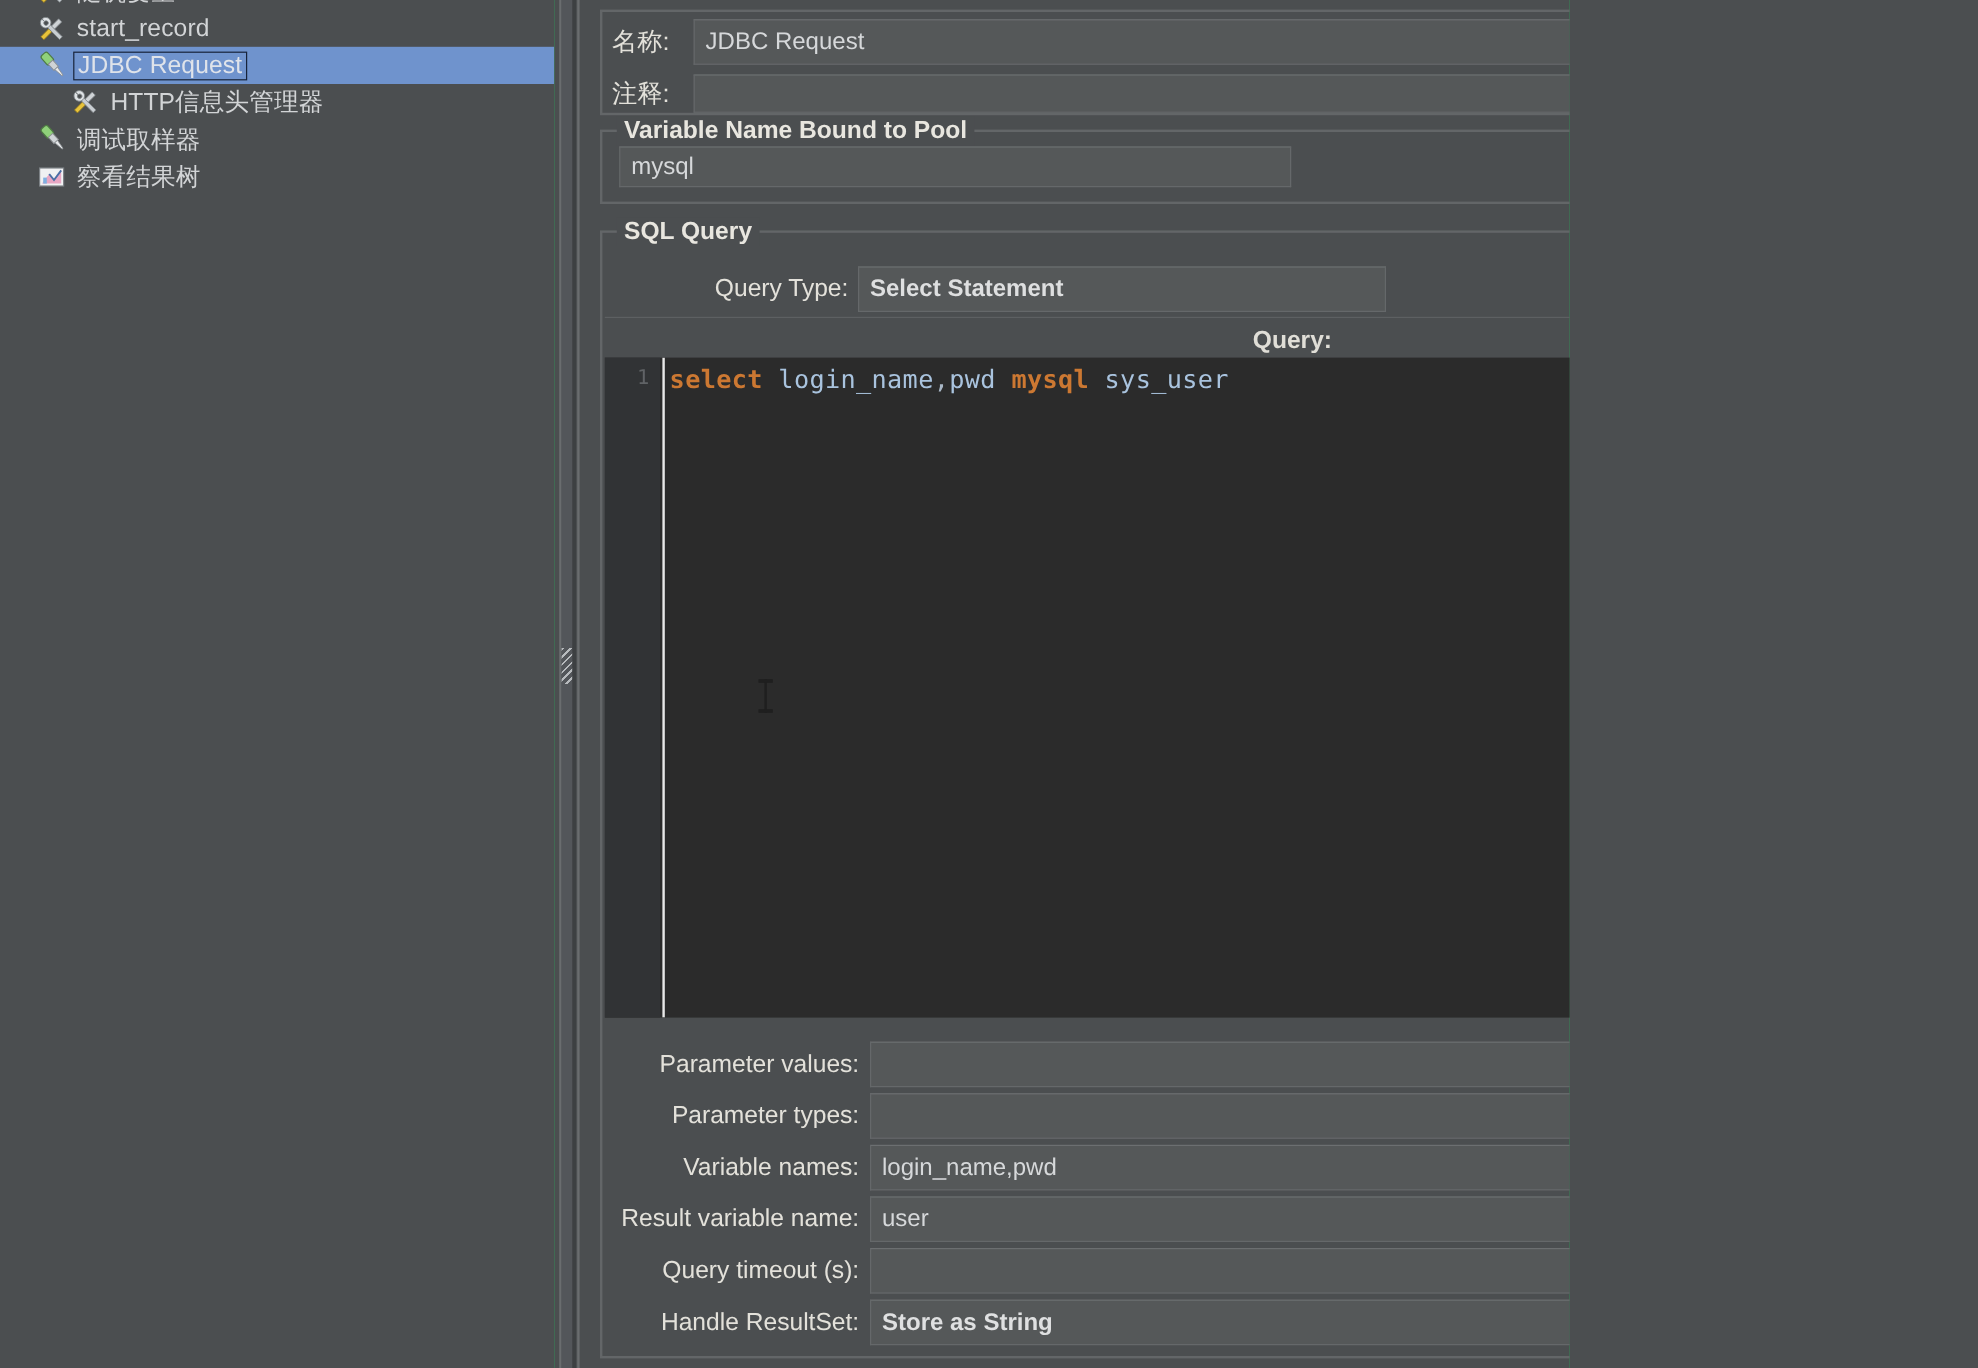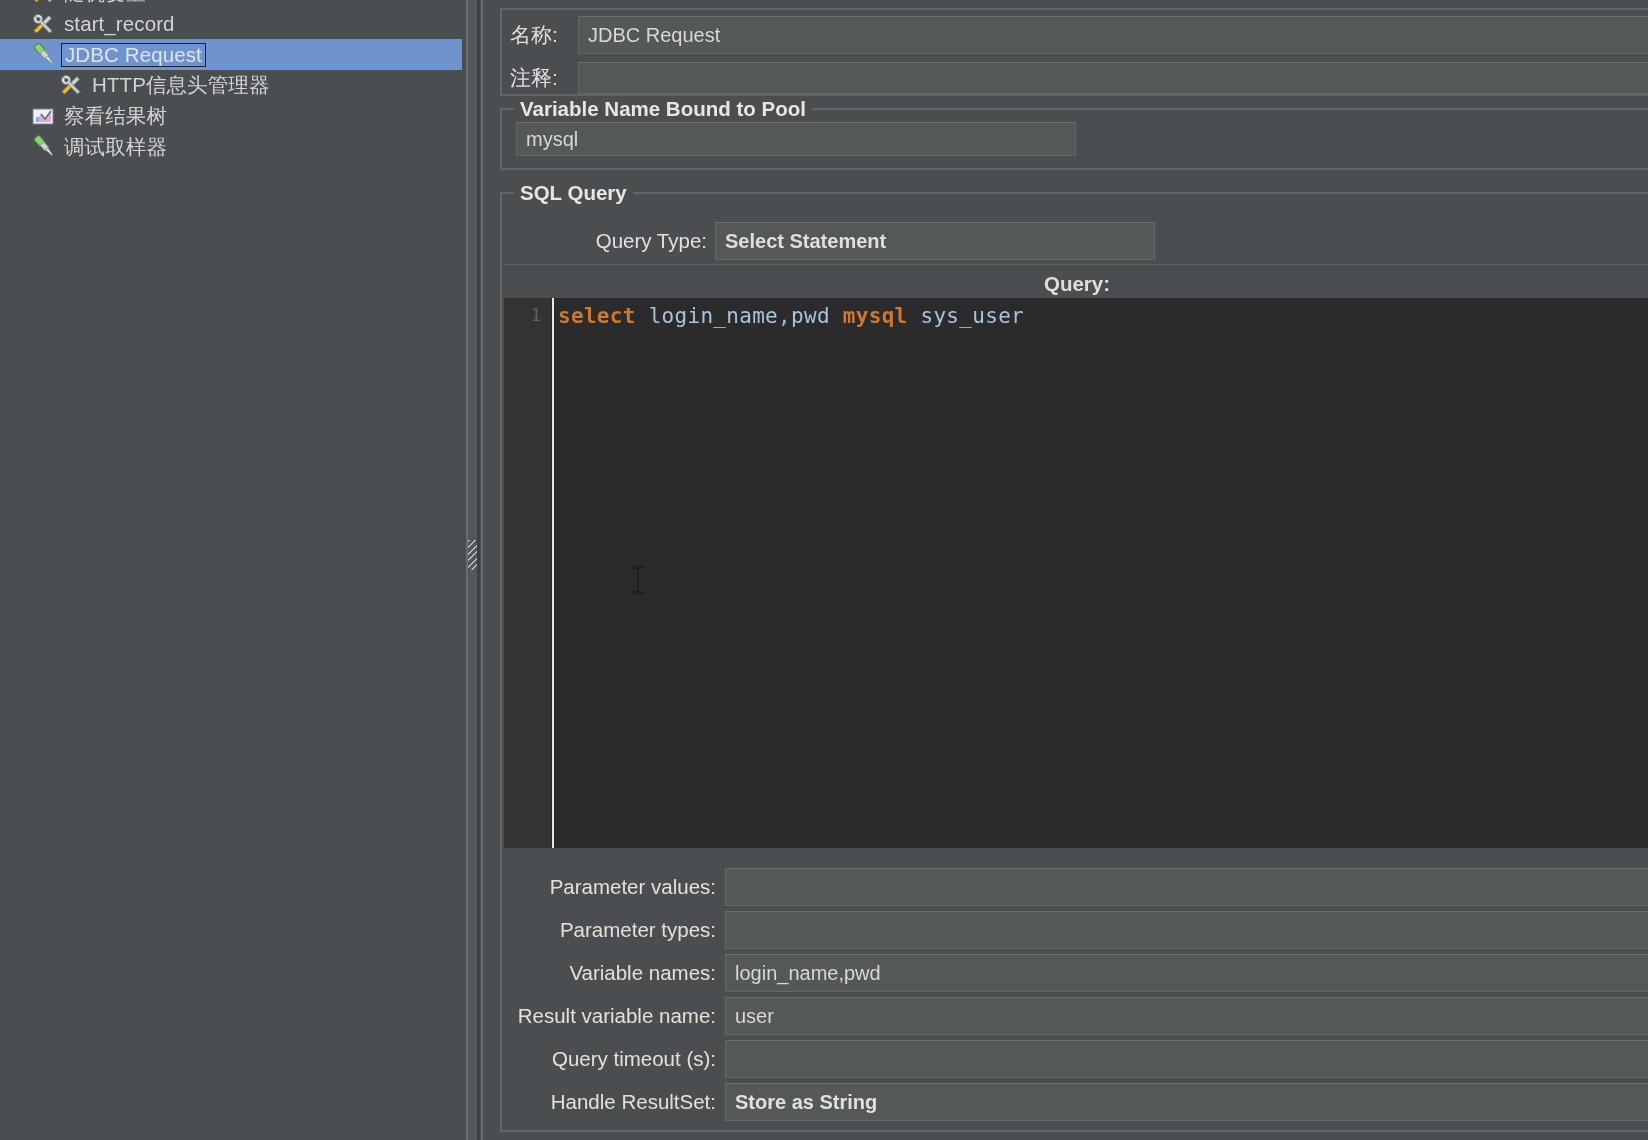--- a/index.html
+++ b/index.html
@@ -4,21 +4,21 @@
 <style>
   html, body {
     margin: 0; padding: 0;
     width: 1648px; height: 1140px;
     overflow: hidden;
     background: #4b4e50;
     font-family: "Liberation Sans", sans-serif;
   }
   #app {
     position: relative;
-    width: 1648px; height: 1140px;
+    width: 1308px; height: 1140px;
     display: flex;
     background: #22c55e;
   }
 
   
   .tree-panel {
     position: relative;
     width: 462px;
     height: 1140px;
     background: #4b4e50;
@@ -316,40 +316,40 @@
                 <path d="M15 2.5 a4.4 4.4 0 1 0 0.2 0 l0 3 a1.9 1.9 0 1 1 -0.2 0 z" fill="#dfe3e6" stroke="#7d8286" stroke-width="0.7"></path>
               </g>
             </svg>
           </span>
           <span class="tree-label">HTTP信息头管理器</span>
         </div>
         <div class="tree-row">
           <span class="twisty"></span>
           <span class="ico">
             <svg width="30" height="28" viewBox="0 0 30 28">
+              <g transform="rotate(-42 15 14)">
+                <rect x="13" y="2" width="7" height="10" rx="2" fill="#8fd17a" stroke="#4e7a43" stroke-width="1"></rect>
+                <rect x="14" y="11" width="5" height="7" fill="#cfd3d6" stroke="#8b8f92" stroke-width="0.8"></rect>
+                <path d="M15 18 L18 18 L17 26 L16 26 Z" fill="#e8eaec" stroke="#8b8f92" stroke-width="0.7"></path>
+              </g>
+            </svg>
+          </span>
+          <span class="tree-label">调试取样器</span>
+        </div>
+        <div class="tree-row">
+          <span class="twisty"></span>
+          <span class="ico">
+            <svg width="30" height="28" viewBox="0 0 30 28">
               <rect x="5" y="7" width="20" height="15" fill="#f0f1f2" stroke="#7d8286" stroke-width="1"></rect>
               <path d="M7 20 L13 12 L17 17 L23 9 L23 20 Z" fill="#e8a7c4"></path>
               <path d="M13 12 L17 17 L23 9" fill="none" stroke="#4a6fa5" stroke-width="1.6"></path>
               <rect x="8" y="15" width="3" height="5" fill="#7fb0e0"></rect>
             </svg>
           </span>
           <span class="tree-label">察看结果树</span>
-        </div>
-        <div class="tree-row">
-          <span class="twisty"></span>
-          <span class="ico">
-            <svg width="30" height="28" viewBox="0 0 30 28">
-              <g transform="rotate(-42 15 14)">
-                <rect x="13" y="2" width="7" height="10" rx="2" fill="#8fd17a" stroke="#4e7a43" stroke-width="1"></rect>
-                <rect x="14" y="11" width="5" height="7" fill="#cfd3d6" stroke="#8b8f92" stroke-width="0.8"></rect>
-                <path d="M15 18 L18 18 L17 26 L16 26 Z" fill="#e8eaec" stroke="#8b8f92" stroke-width="0.7"></path>
-              </g>
-            </svg>
-          </span>
-          <span class="tree-label">调试取样器</span>
         </div>
       </div>
   </div>
 
   <div class="splitter">
     <div class="edge-l"></div>
     <div class="trough"></div>
     <div class="grip"></div>
     <div class="edge-r"></div>
     <div class="edge-r2"></div>

